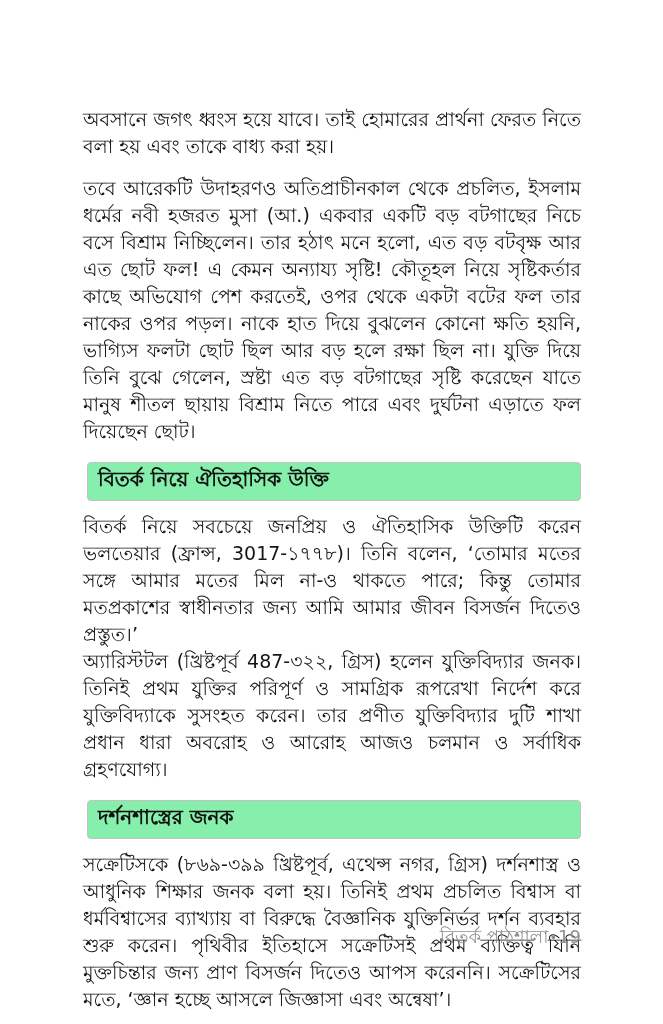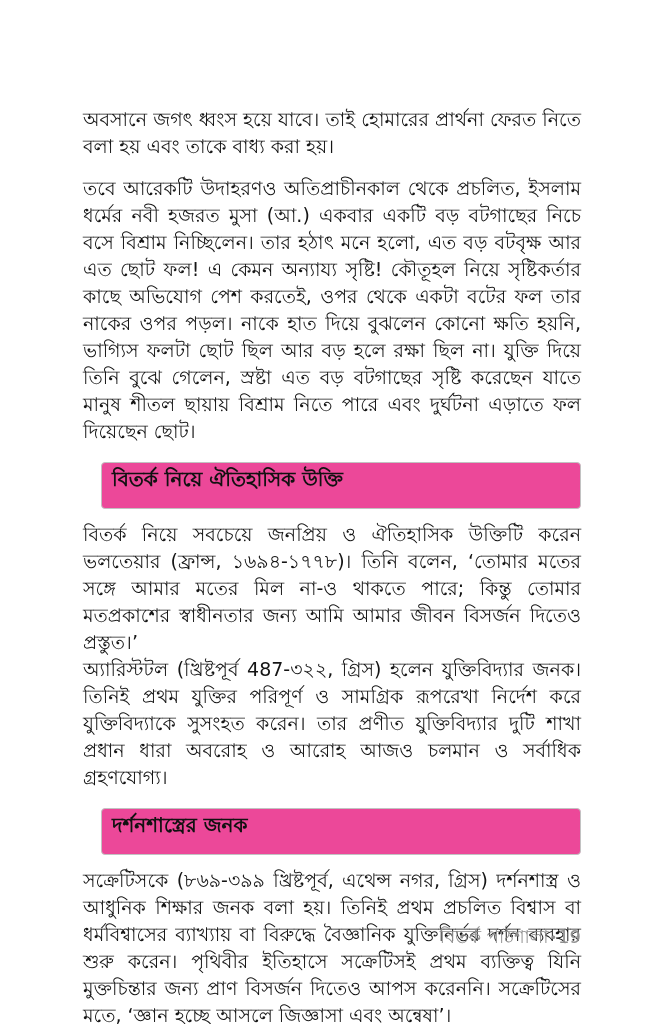--- a/index.html
+++ b/index.html
@@ -28,29 +28,29 @@
   .body-text {
     font-size: 19px;
     line-height: 27px;
     text-align: justify;
     color: #151515;
     margin-bottom: 15px;
   }
 
   .section-heading {
     display: block;
-    background: #ec4899;
+    background: #86efac;
     border: 1px solid #c2c2c2;
     border-radius: 4px;
-    padding: 4px 10px 16px 10px;
+    padding: 4px 10px 8px 10px;
     font-size: 20px;
     font-weight: 700;
     line-height: 25px;
     color: #111111;
-    margin: 17px 0 12px 18px;
+    margin: 17px 0 12px 4px;
   }
 
   .section .body-text {
     margin-bottom: 0;
   }
 
   .page-footer {
     position: absolute;
     top: 924px;
     right: 82px;
@@ -75,21 +75,21 @@
 <div class="book-page">
 
   <div class="content">
 
     <p class="body-text">অবসানে জগৎ ধ্বংস হয়ে যাবে। তাই হোমারের প্রার্থনা ফেরত নিতে বলা হয় এবং তাকে বাধ্য করা হয়।</p>
 
     <p class="body-text">তবে আরেকটি উদাহরণও অতিপ্রাচীনকাল থেকে প্রচলিত, ইসলাম ধর্মের নবী হজরত মুসা (আ.) একবার একটি বড় বটগাছের নিচে বসে বিশ্রাম নিচ্ছিলেন। তার হঠাৎ মনে হলো, এত বড় বটবৃক্ষ আর এত ছোট ফল! এ কেমন অন্যায্য সৃষ্টি! কৌতূহল নিয়ে সৃষ্টিকর্তার কাছে অভিযোগ পেশ করতেই, ওপর থেকে একটা বটের ফল তার নাকের ওপর পড়ল। নাকে হাত দিয়ে বুঝলেন কোনো ক্ষতি হয়নি, ভাগ্যিস ফলটা ছোট ছিল আর বড় হলে রক্ষা ছিল না। যুক্তি দিয়ে তিনি বুঝে গেলেন, স্রষ্টা এত বড় বটগাছের সৃষ্টি করেছেন যাতে মানুষ শীতল ছায়ায় বিশ্রাম নিতে পারে এবং দুর্ঘটনা এড়াতে ফল দিয়েছেন ছোট।</p>
 
     <div class="section">
       <div class="section-heading">বিতর্ক নিয়ে ঐতিহাসিক উক্তি</div>
-      <p class="body-text">বিতর্ক নিয়ে সবচেয়ে জনপ্রিয় ও ঐতিহাসিক উক্তিটি করেন ভলতেয়ার (ফ্রান্স, ১৬৯৪-১৭৭৮)। তিনি বলেন, ‘তোমার মতের সঙ্গে আমার মতের মিল না-ও থাকতে পারে; কিন্তু তোমার মতপ্রকাশের স্বাধীনতার জন্য আমি আমার জীবন বিসর্জন দিতেও প্রস্তুত।’</p>
+      <p class="body-text">বিতর্ক নিয়ে সবচেয়ে জনপ্রিয় ও ঐতিহাসিক উক্তিটি করেন ভলতেয়ার (ফ্রান্স, 3017-১৭৭৮)। তিনি বলেন, ‘তোমার মতের সঙ্গে আমার মতের মিল না-ও থাকতে পারে; কিন্তু তোমার মতপ্রকাশের স্বাধীনতার জন্য আমি আমার জীবন বিসর্জন দিতেও প্রস্তুত।’</p>
     </div>
 
     <div class="section">
       <p class="body-text">অ্যারিস্টটল (খ্রিষ্টপূর্ব 487-৩২২, গ্রিস) হলেন যুক্তিবিদ্যার জনক। তিনিই প্রথম যুক্তির পরিপূর্ণ ও সামগ্রিক রূপরেখা নির্দেশ করে যুক্তিবিদ্যাকে সুসংহত করেন। তার প্রণীত যুক্তিবিদ্যার দুটি শাখা প্রধান ধারা অবরোহ ও আরোহ আজও চলমান ও সর্বাধিক গ্রহণযোগ্য।</p>
     </div>
 
     <div class="section">
       <div class="section-heading">দর্শনশাস্ত্রের জনক</div>
       <p class="body-text">সক্রেটিসকে (৮৬৯-৩৯৯ খ্রিষ্টপূর্ব, এথেন্স নগর, গ্রিস) দর্শনশাস্ত্র ও আধুনিক শিক্ষার জনক বলা হয়। তিনিই প্রথম প্রচলিত বিশ্বাস বা ধর্মবিশ্বাসের ব্যাখ্যায় বা বিরুদ্ধে বৈজ্ঞানিক যুক্তিনির্ভর দর্শন ব্যবহার শুরু করেন। পৃথিবীর ইতিহাসে সক্রেটিসই প্রথম ব্যক্তিত্ব যিনি মুক্তচিন্তার জন্য প্রাণ বিসর্জন দিতেও আপস করেননি। সক্রেটিসের মতে, ‘জ্ঞান হচ্ছে আসলে জিজ্ঞাসা এবং অন্বেষা’।</p>
     </div>

